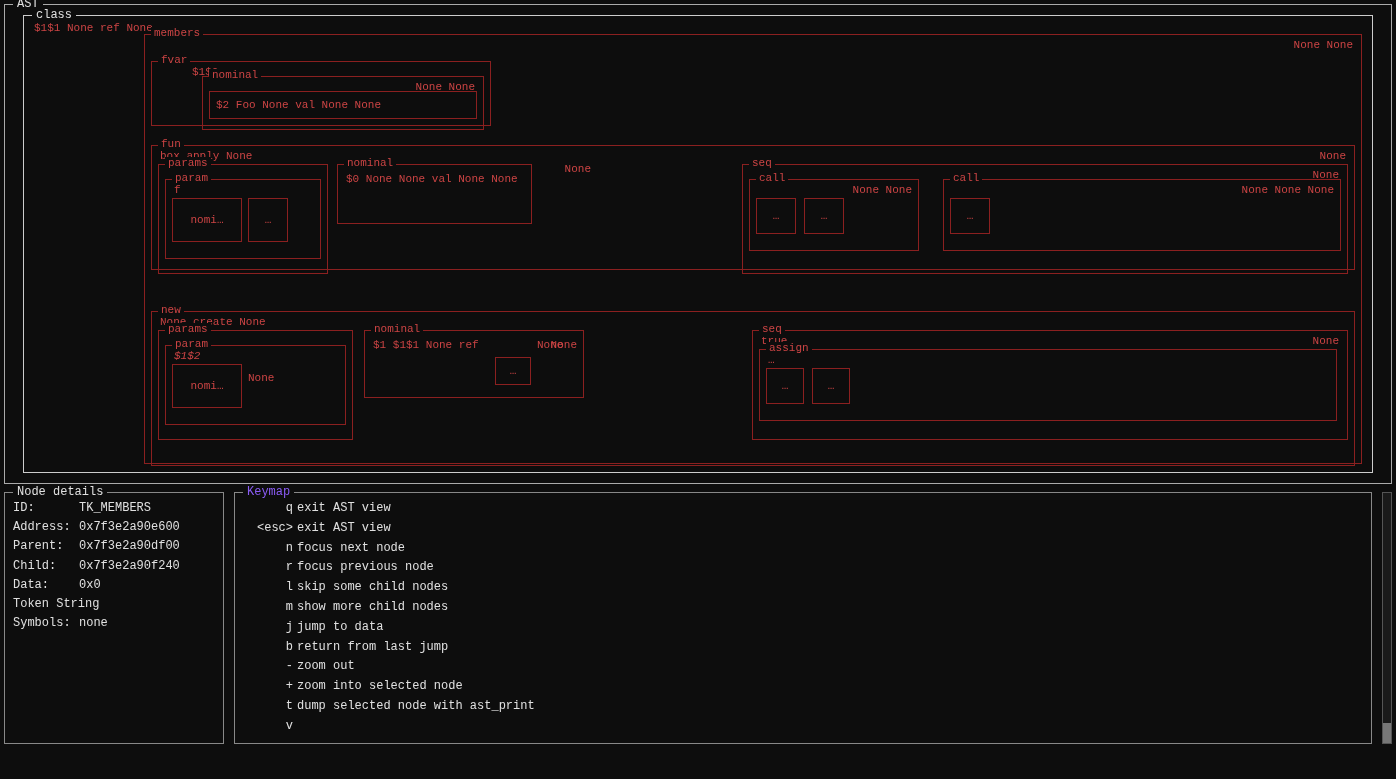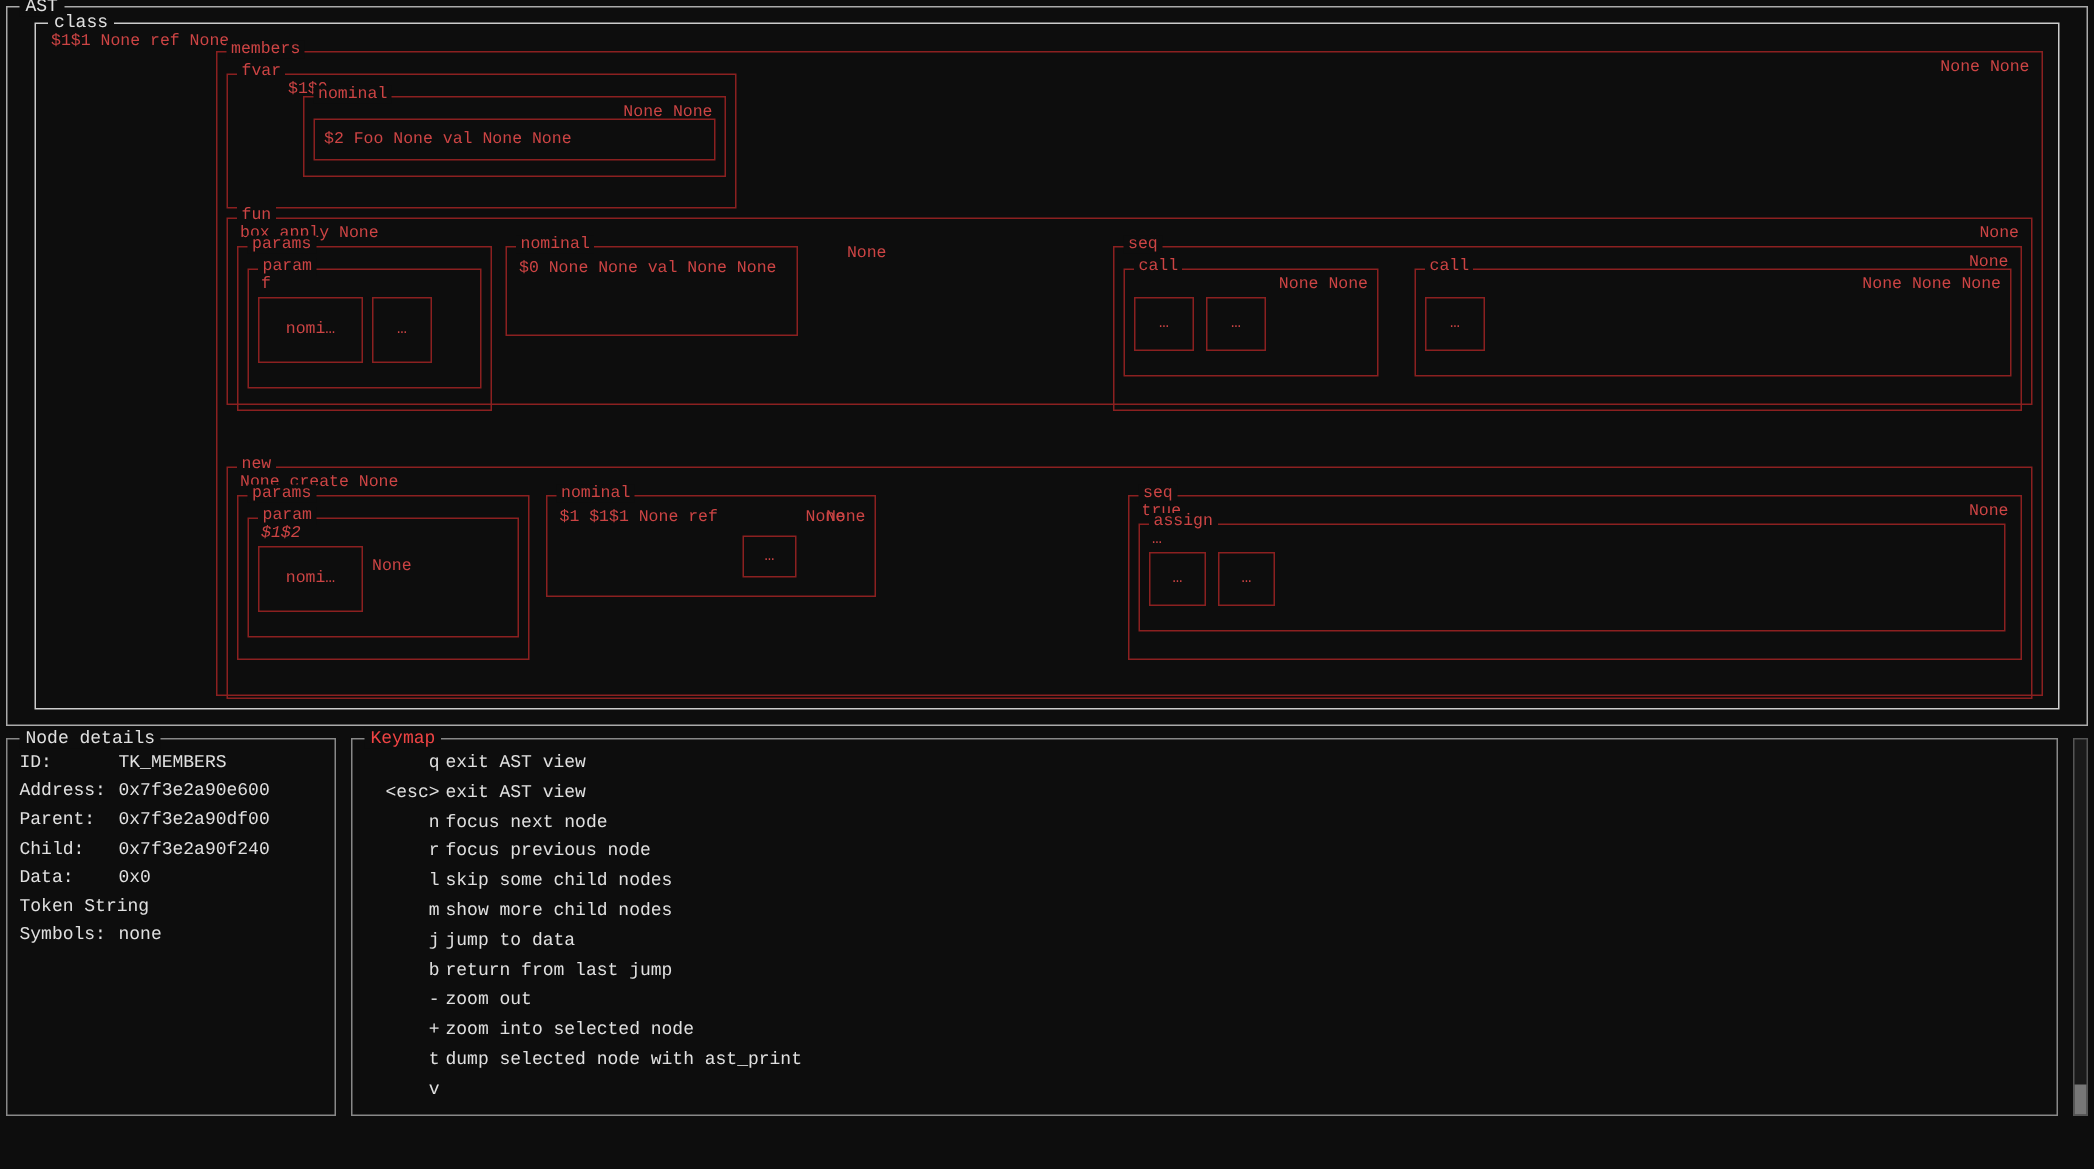--- a/index.html
+++ b/index.html
@@ -100,21 +100,21 @@
       border: 1px solid #888;
       padding: 6px 10px;
       position: relative;
       flex: 1;
     }
     .keymap-label {
       position: absolute;
       top: -8px;
       left: 8px;
       background: #0d0d0d;
-      color: #ef4444;
+      color: #8b5cf6;
       padding: 0 4px;
     }
     .keymap-entry {
       display: flex;
       gap: 4px;
       line-height: 1.65;
     }
     .keymap-key {
       color: #e0e0e0;
       min-width: 48px;
@@ -131,21 +131,21 @@
   <span class="ast-label">AST</span>
 
   <div class="class-box">
     <span class="class-label">class</span>
     <span class="node-text" style="position:absolute;top:6px;left:10px;">$1$1 None ref None</span>
 
     <div style="position:absolute;top:18px;left:120px;right:10px;bottom:8px;border:1px solid #8b2020;padding:4px 6px;">
       <span class="node-label">members</span>
       <span class="node-text" style="position:absolute;top:4px;right:8px;">None None</span>
 
-      <div style="position:absolute;top:14px;left:6px;width:340px;height:90px;border:1px solid #8b2020;">
+      <div style="position:absolute;top:26px;left:6px;width:340px;height:65px;border:1px solid #8b2020;">
         <span class="node-label">fvar</span>
         <span class="node-text" style="position:absolute;top:4px;left:8px;margin-left:32px;">$1$0</span>
 
         <div style="position:absolute;top:14px;left:50px;right:6px;height:54px;border:1px solid #8b2020;">
           <span class="node-label">nominal</span>
           <span class="node-text" style="position:absolute;top:4px;right:8px;">None None</span>
           <div style="position:absolute;top:14px;left:6px;right:6px;height:28px;border:1px solid #8b2020;display:flex;align-items:center;padding:0 6px;">
             <span class="node-text">$2 Foo None val None None</span>
           </div>
         </div>

